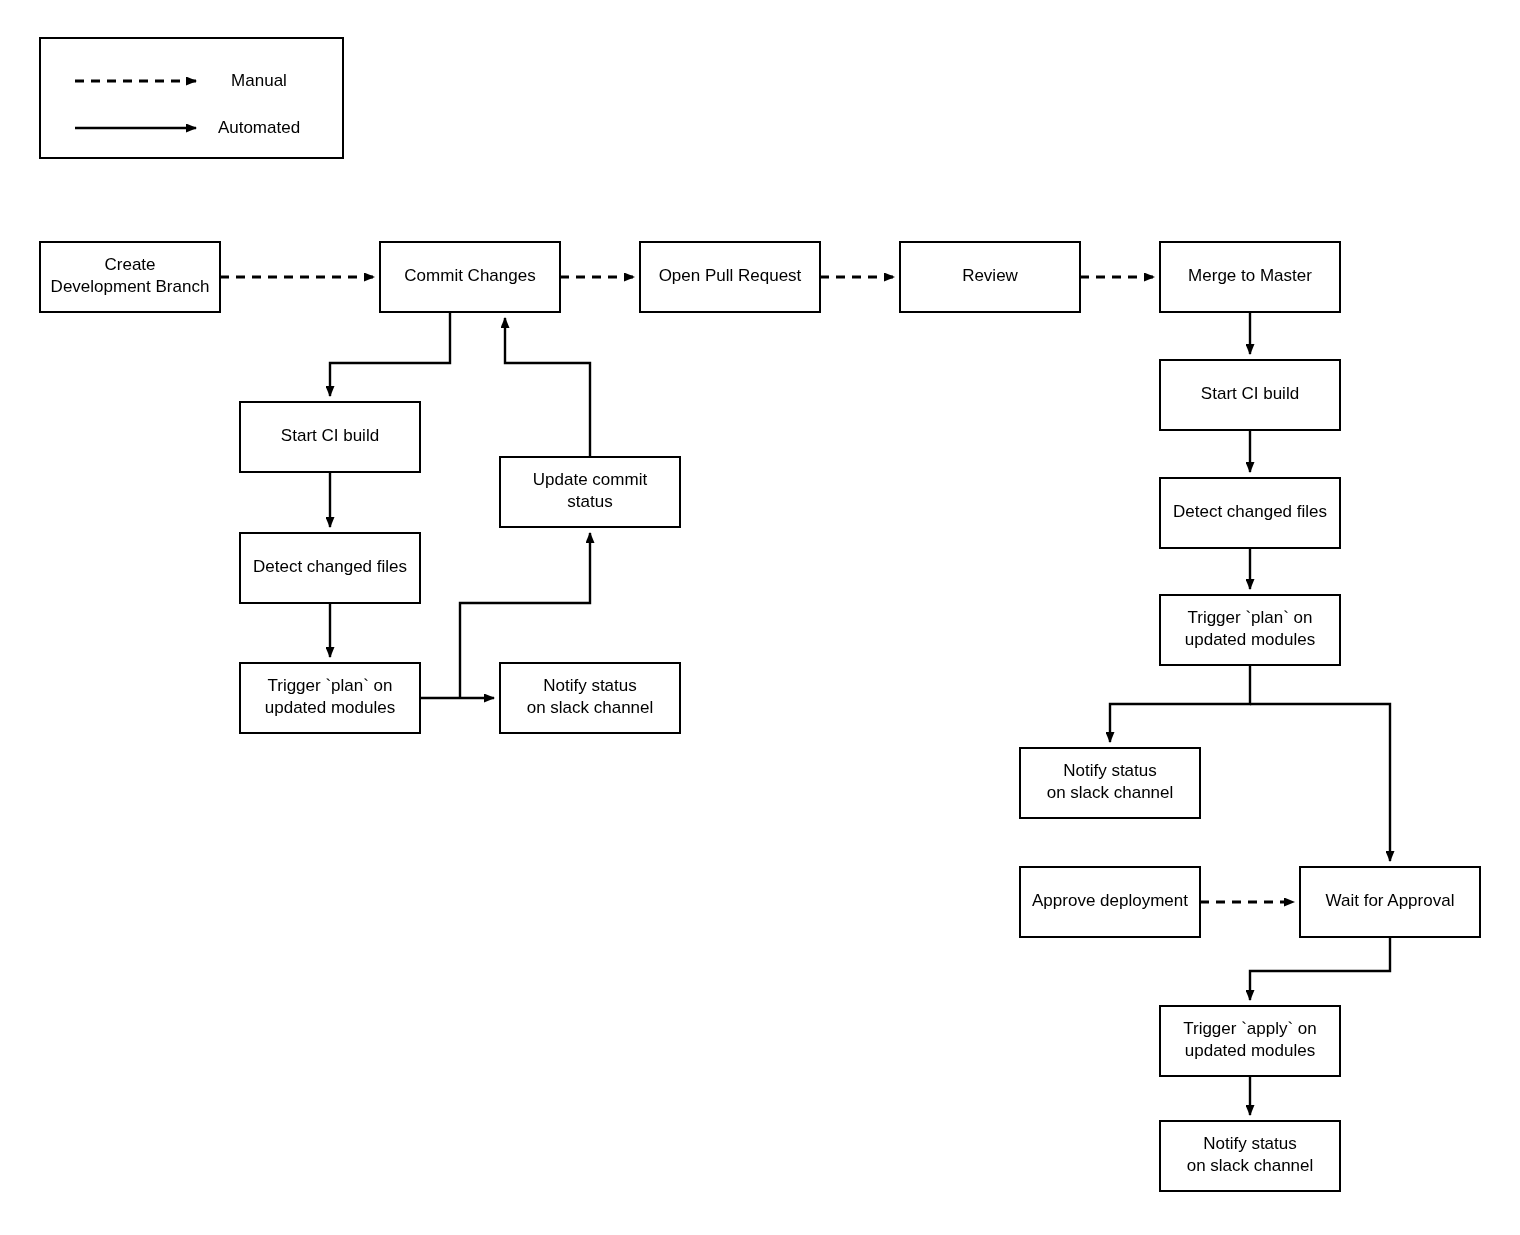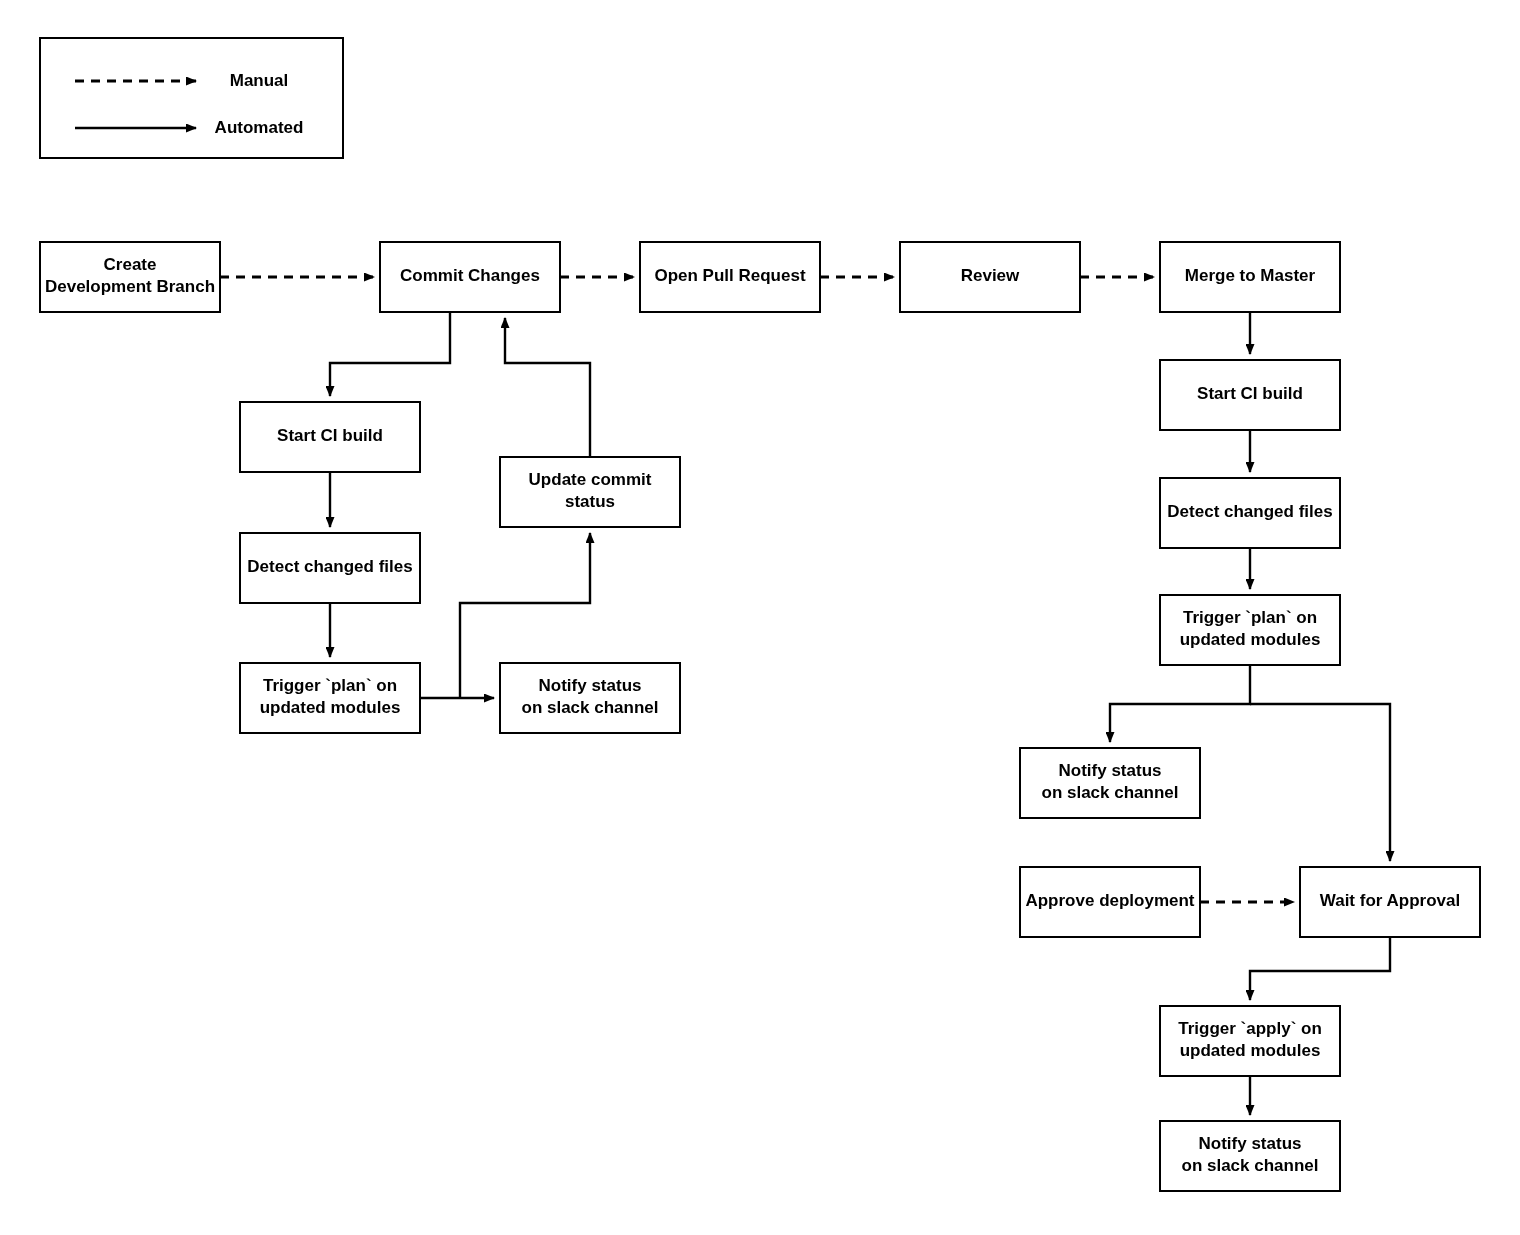--- a/index.html
+++ b/index.html
@@ -6,21 +6,20 @@
     margin: 0;
     padding: 0;
     background: #ffffff;
   }
   #canvas-wrap {
     position: relative;
     width: 1520px;
     height: 1235px;
     background: #ffffff;
     font-family: "Liberation Sans", sans-serif;
-    font-weight: bold;
   }
   svg.flow {
     position: absolute;
     top: 0;
     left: 0;
     width: 1520px;
     height: 1235px;
   }
   .node-rect {
     fill: #ffffff;

